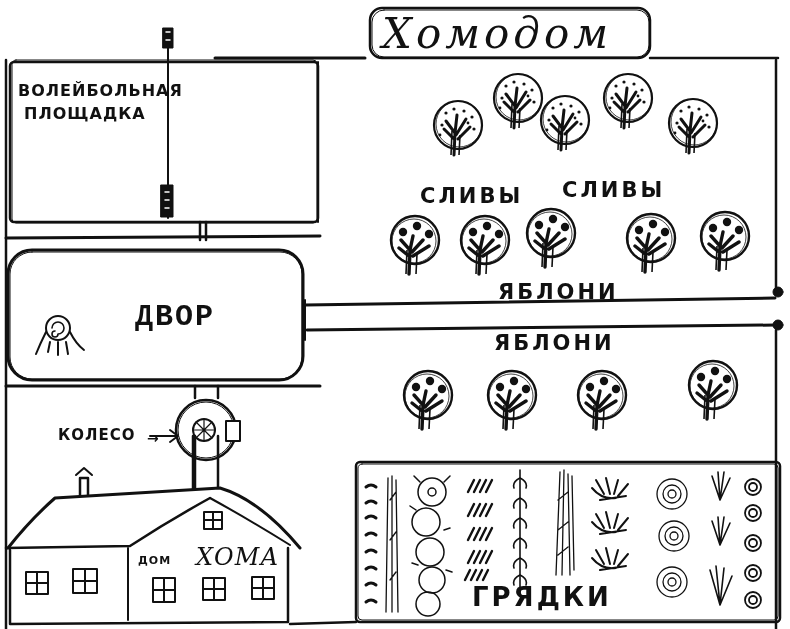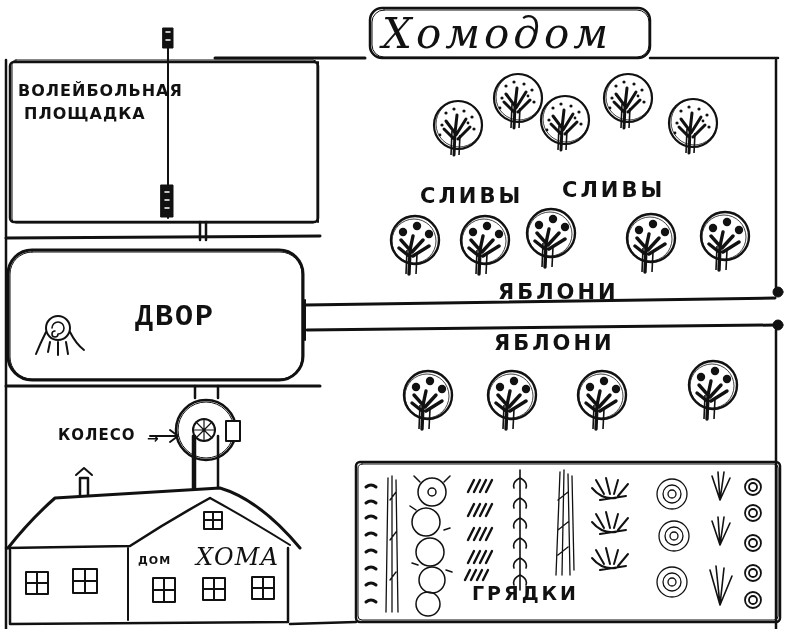--- a/index.html
+++ b/index.html
@@ -236,15 +236,15 @@
 
 <div class="lbl sm" style="left:138px; top:555px; font-size:11px;">ДОМ</div>
 <div class="lbl" style="left:196px; top:545px; font-size:24px; font-family:'DejaVu Serif', serif; font-style:italic;">ХОМА</div>
 
 <div class="lbl med" style="left:420px; top:186px;">СЛИВЫ</div>
 <div class="lbl med" style="left:562px; top:180px;">СЛИВЫ</div>
 <div class="lbl med" style="left:498px; top:282px;">ЯБЛОНИ</div>
 
 <div class="lbl med" style="left:494px; top:333px;">ЯБЛОНИ</div>
 
-<div class="lbl med" style="left:472px; top:584px; font-size:19px;">ГРЯДКИ</div>
+<div class="lbl med" style="left:472px; top:584px; font-size:26px;">ГРЯДКИ</div>
 
 <div class="lbl sm" style="left:147px; top:431px; font-size:14px;">→</div>
 
 </body></html>

